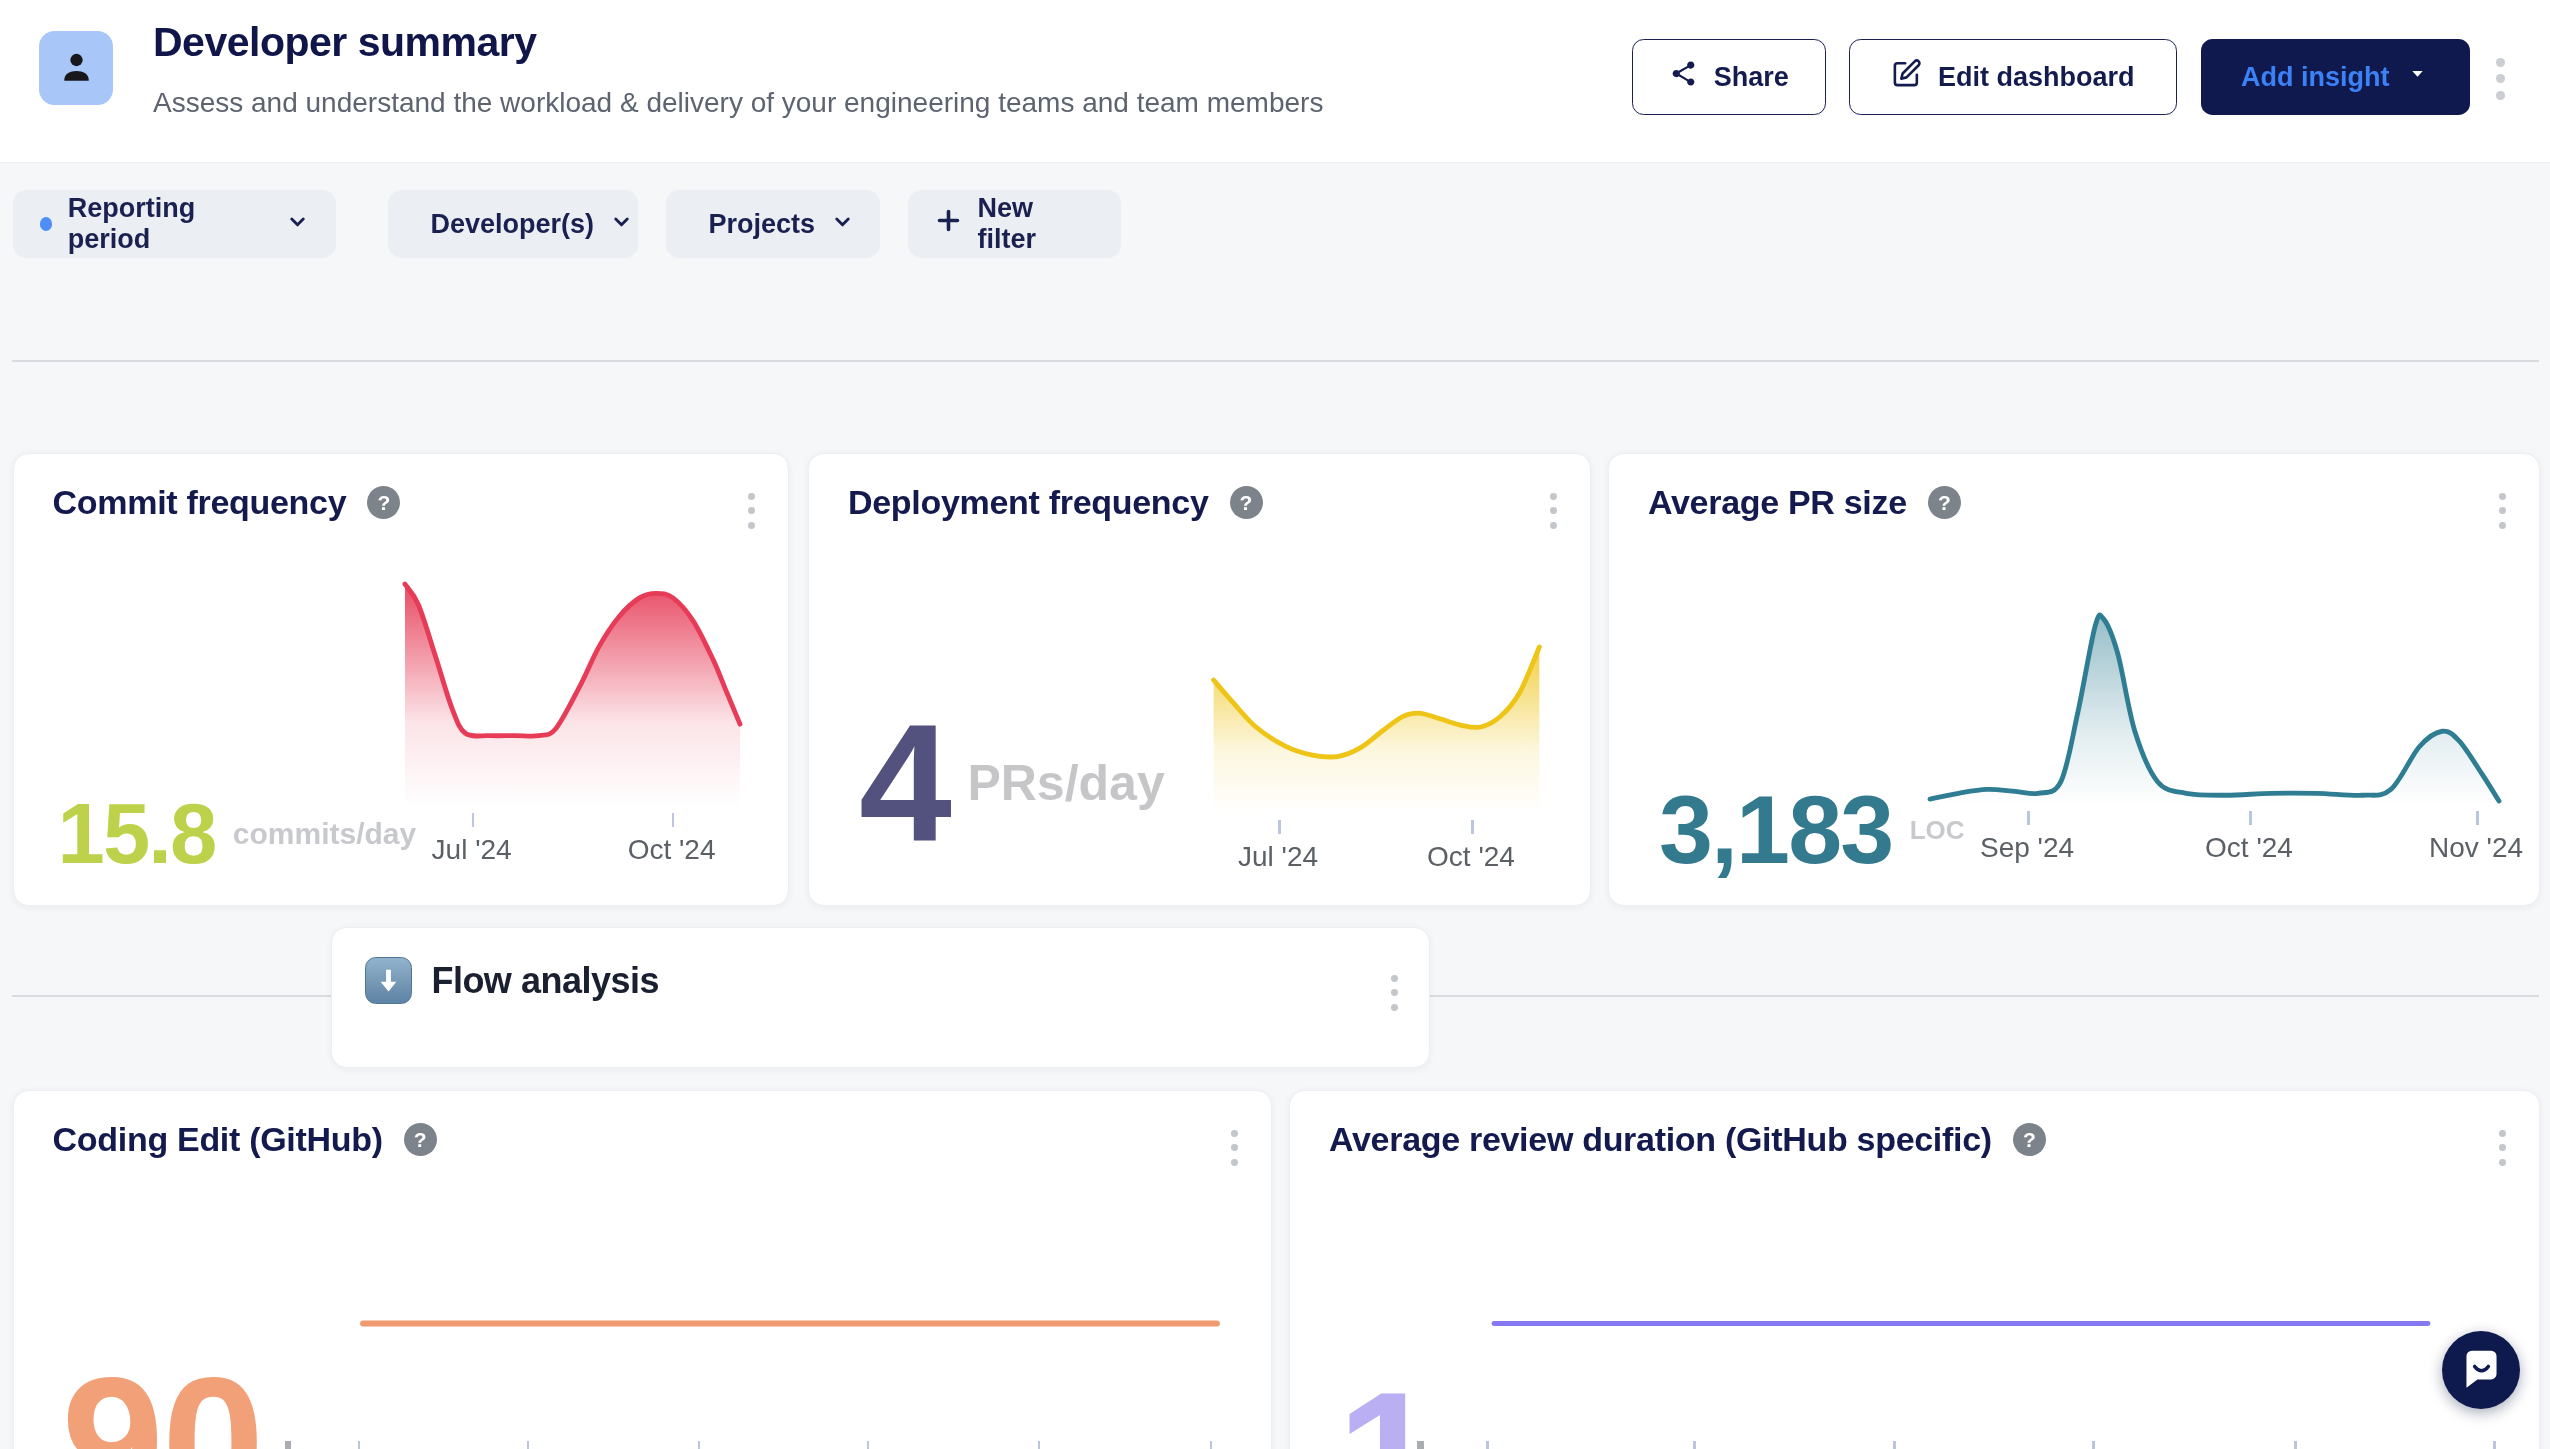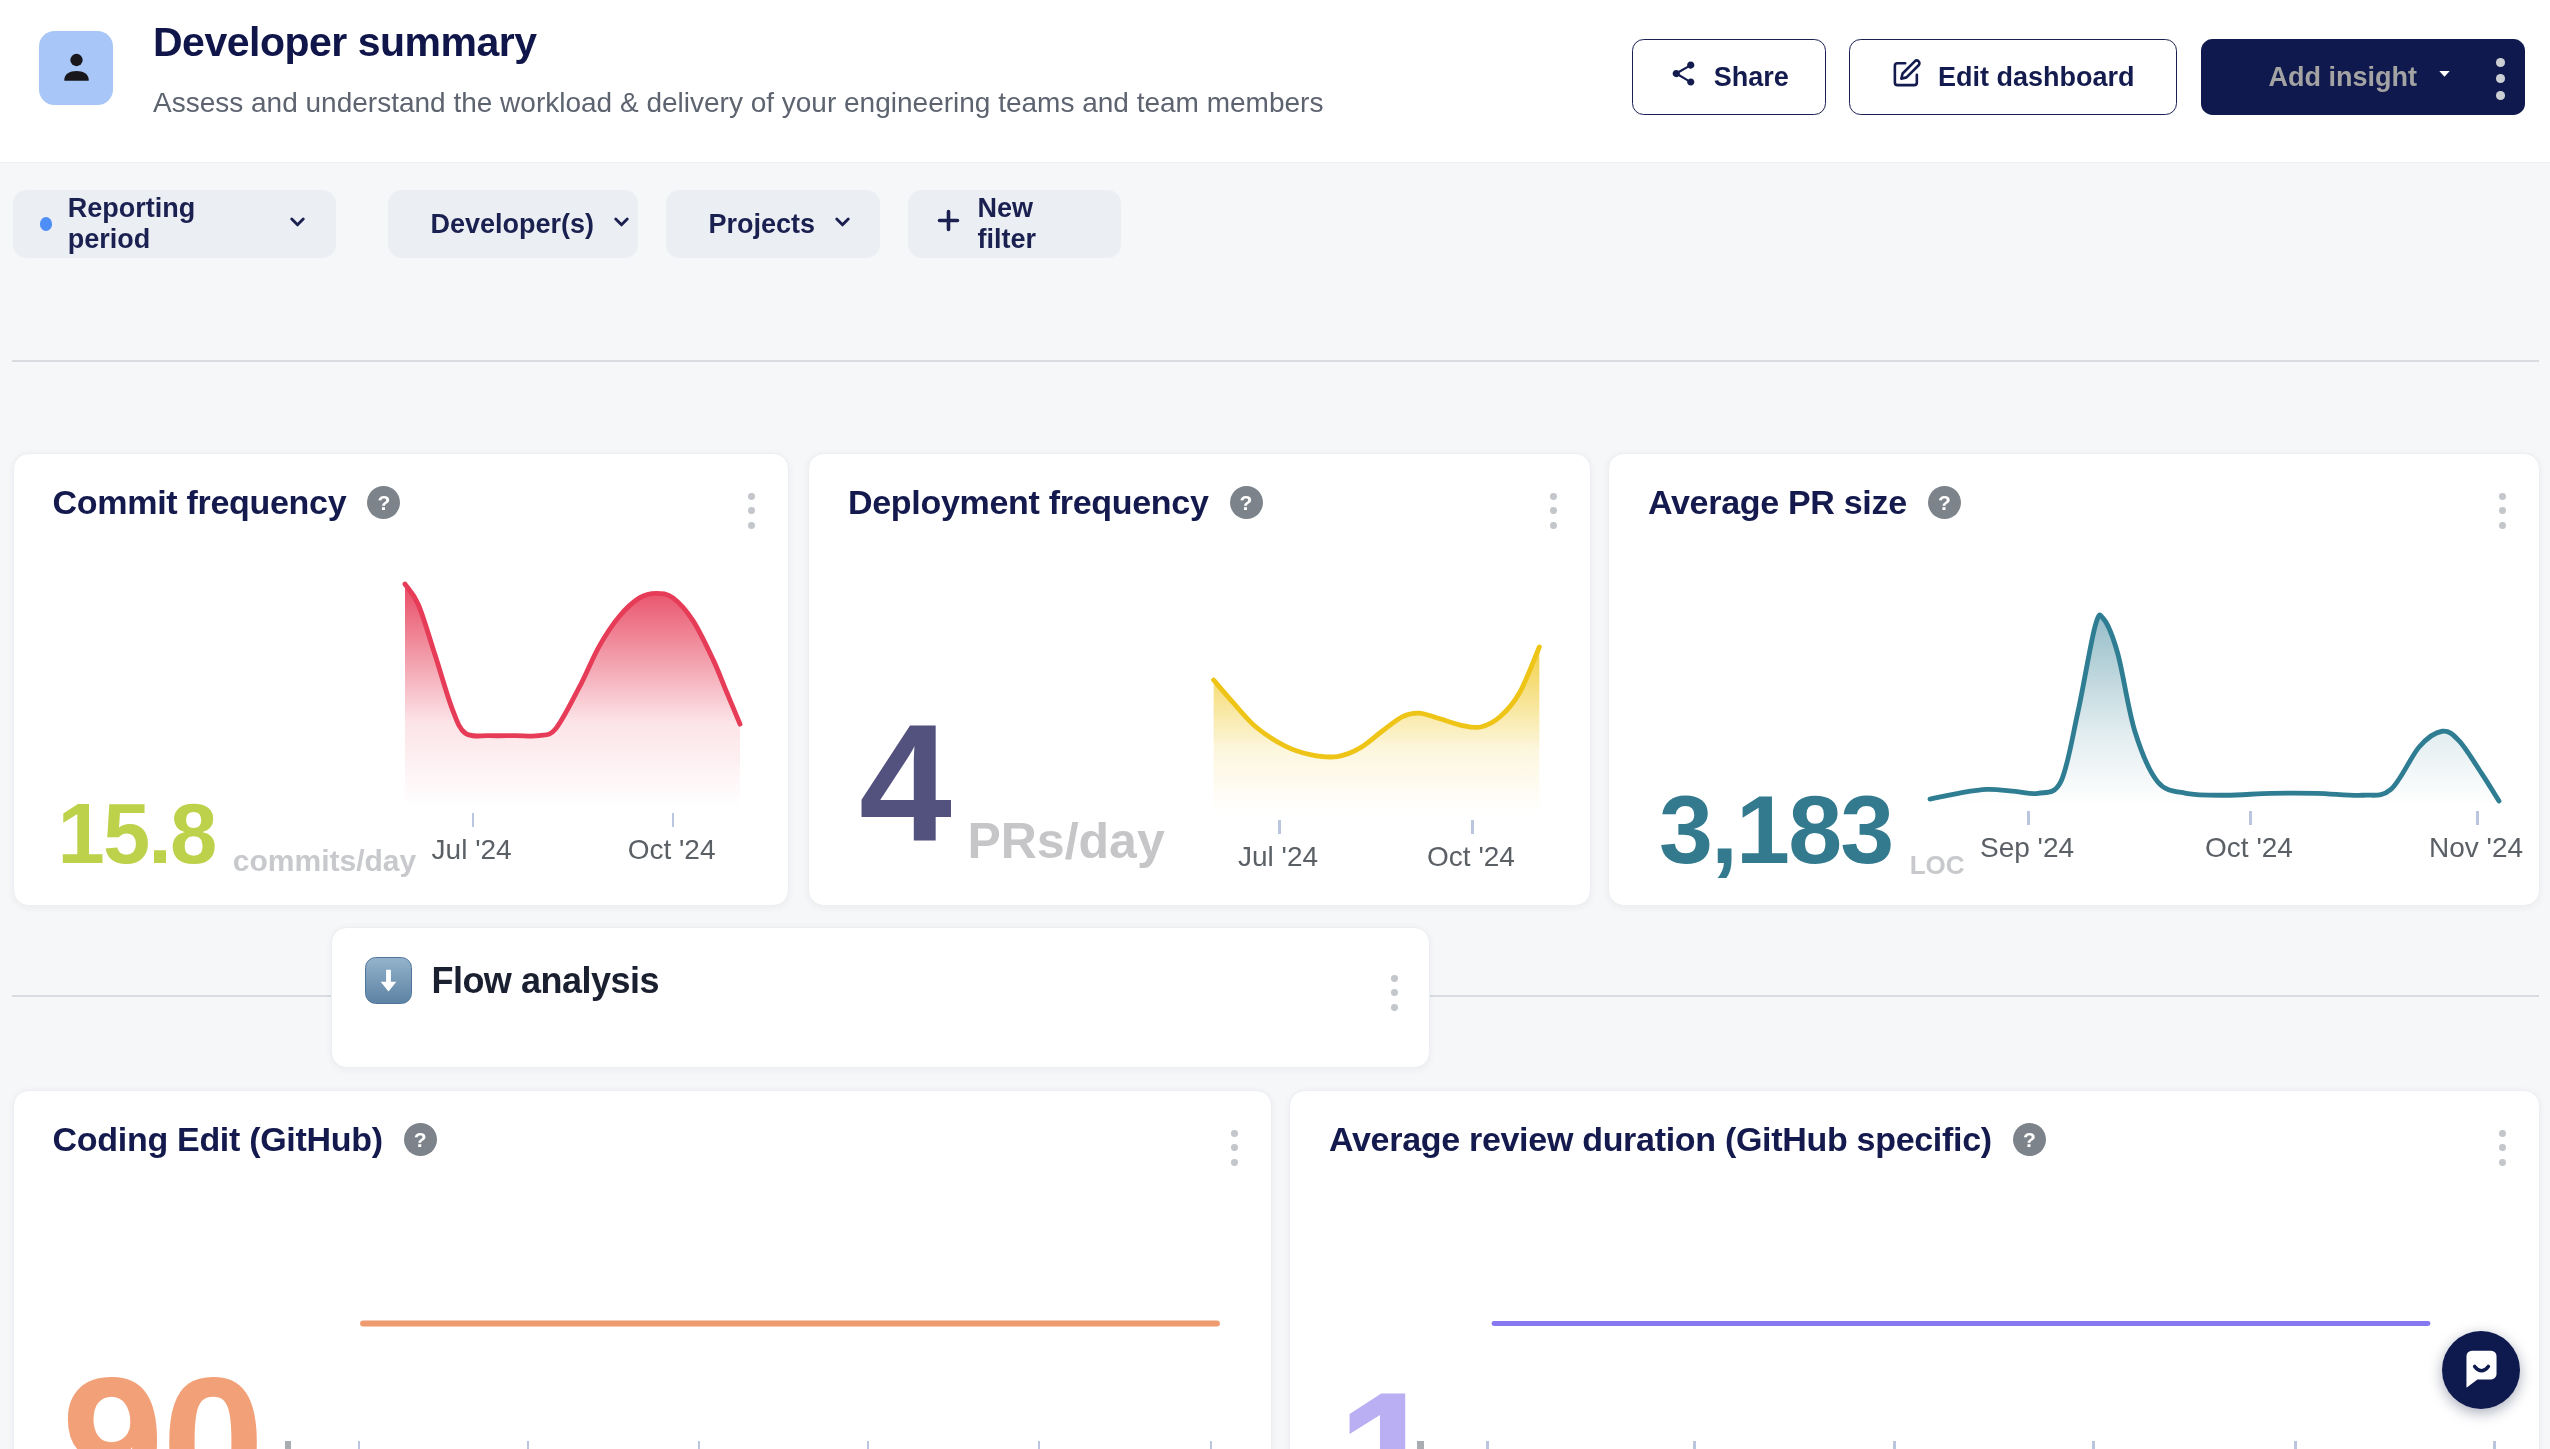--- a/index.html
+++ b/index.html
@@ -13,21 +13,21 @@
           background:#a8c7f8;display:flex;align-items:center;justify-content:center;}
   .page-title{position:absolute;left:153px;top:19.4px;font-size:41px;font-weight:bold;
           color:#10164a;letter-spacing:-0.5px;}
   .page-subtitle{position:absolute;left:153px;top:87px;font-size:28px;color:#5d6470;}
 
   .btn{position:absolute;top:39px;height:76px;border-radius:11.6px;display:flex;align-items:center;
        justify-content:center;gap:15.5px;font-size:27px;font-weight:600;color:#141b4e;
        background:#fff;border:1.9px solid #1a2152;box-sizing:border-box;cursor:pointer;}
   .btn-share{left:1632px;width:194px;}
   .btn-edit{left:1849px;width:328px;}
-  .btn-add{left:2201px;width:324px;background:#10194d;color:#a3a3a3;border:none;}
+  .btn-add{left:2201px;width:269px;background:#10194d;color:#3b82f6;border:none;}
 
   .kebab{display:flex;flex-direction:column;align-items:center;gap:7.8px;cursor:pointer;padding:3.9px;}
   .kebab i{width:6.8px;height:6.8px;border-radius:50%;background:#c3c6ca;display:block;}
   .kebab.big i{width:8.7px;height:8.7px;background:#cbced2;gap:9.7px;}
   .header-kebab{position:absolute;left:2492px;top:54px;}
 
   
   .chip{position:absolute;top:190px;height:68px;background:#ebeef3;border-radius:13.6px;
         display:flex;align-items:center;gap:15.5px;font-size:27px;font-weight:600;color:#1a2150;
         box-sizing:border-box;padding:0 27px;cursor:pointer;}
@@ -58,21 +58,21 @@
   #card-pr{left:1608px;top:453px;width:930px;height:451px;}
   #card-coding{left:12.6px;top:1090px;width:1257px;height:417px;}
   #card-review{left:1289px;top:1090px;width:1249px;height:417px;}
 
   .card-title-row{position:absolute;left:39px;top:29px;display:flex;align-items:center;gap:21px;}
   .card-title{font-size:34px;font-weight:bold;color:#141a4d;letter-spacing:-0.3px;white-space:nowrap;}
   .help{width:33px;height:33px;border-radius:50%;background:#7d838a;color:#fff;font-size:21px;
         font-weight:bold;display:flex;align-items:center;justify-content:center;cursor:pointer;}
   .card-kebab{position:absolute;right:29px;top:35px;}
 
-  .metric{position:absolute;display:flex;align-items:flex-end;gap:17.4px;line-height:1;}
+  .metric{position:absolute;display:flex;align-items:center;gap:17.4px;line-height:1;}
   .metric-value{font-weight:bold;letter-spacing:-1.9px;}
   .metric-unit{font-weight:bold;color:#c7c9cc;}
   #card-commit .metric{left:44px;bottom:29px;} #card-commit .metric-value{font-size:85px;color:#bdd14a;}
   #card-commit .metric-unit{font-size:30px;}
   #card-deploy .metric{left:50px;bottom:39px;} #card-deploy .metric-value{font-size:167px;color:#53517e;}
   #card-deploy .metric-unit{font-size:50px;color:#c6c6c9;}
   #card-pr .metric{left:50px;bottom:27px;} #card-pr .metric-value{font-size:97px;color:#337a8e;}
   #card-pr .metric-unit{font-size:26px;}
   #card-coding .metric{left:48px;top:258px;} #card-coding .metric-value{font-size:184px;color:#f2a077;}
   #card-review .metric{left:47px;top:273px;} #card-review .metric-value{font-size:184px;color:#b9aff2;}

